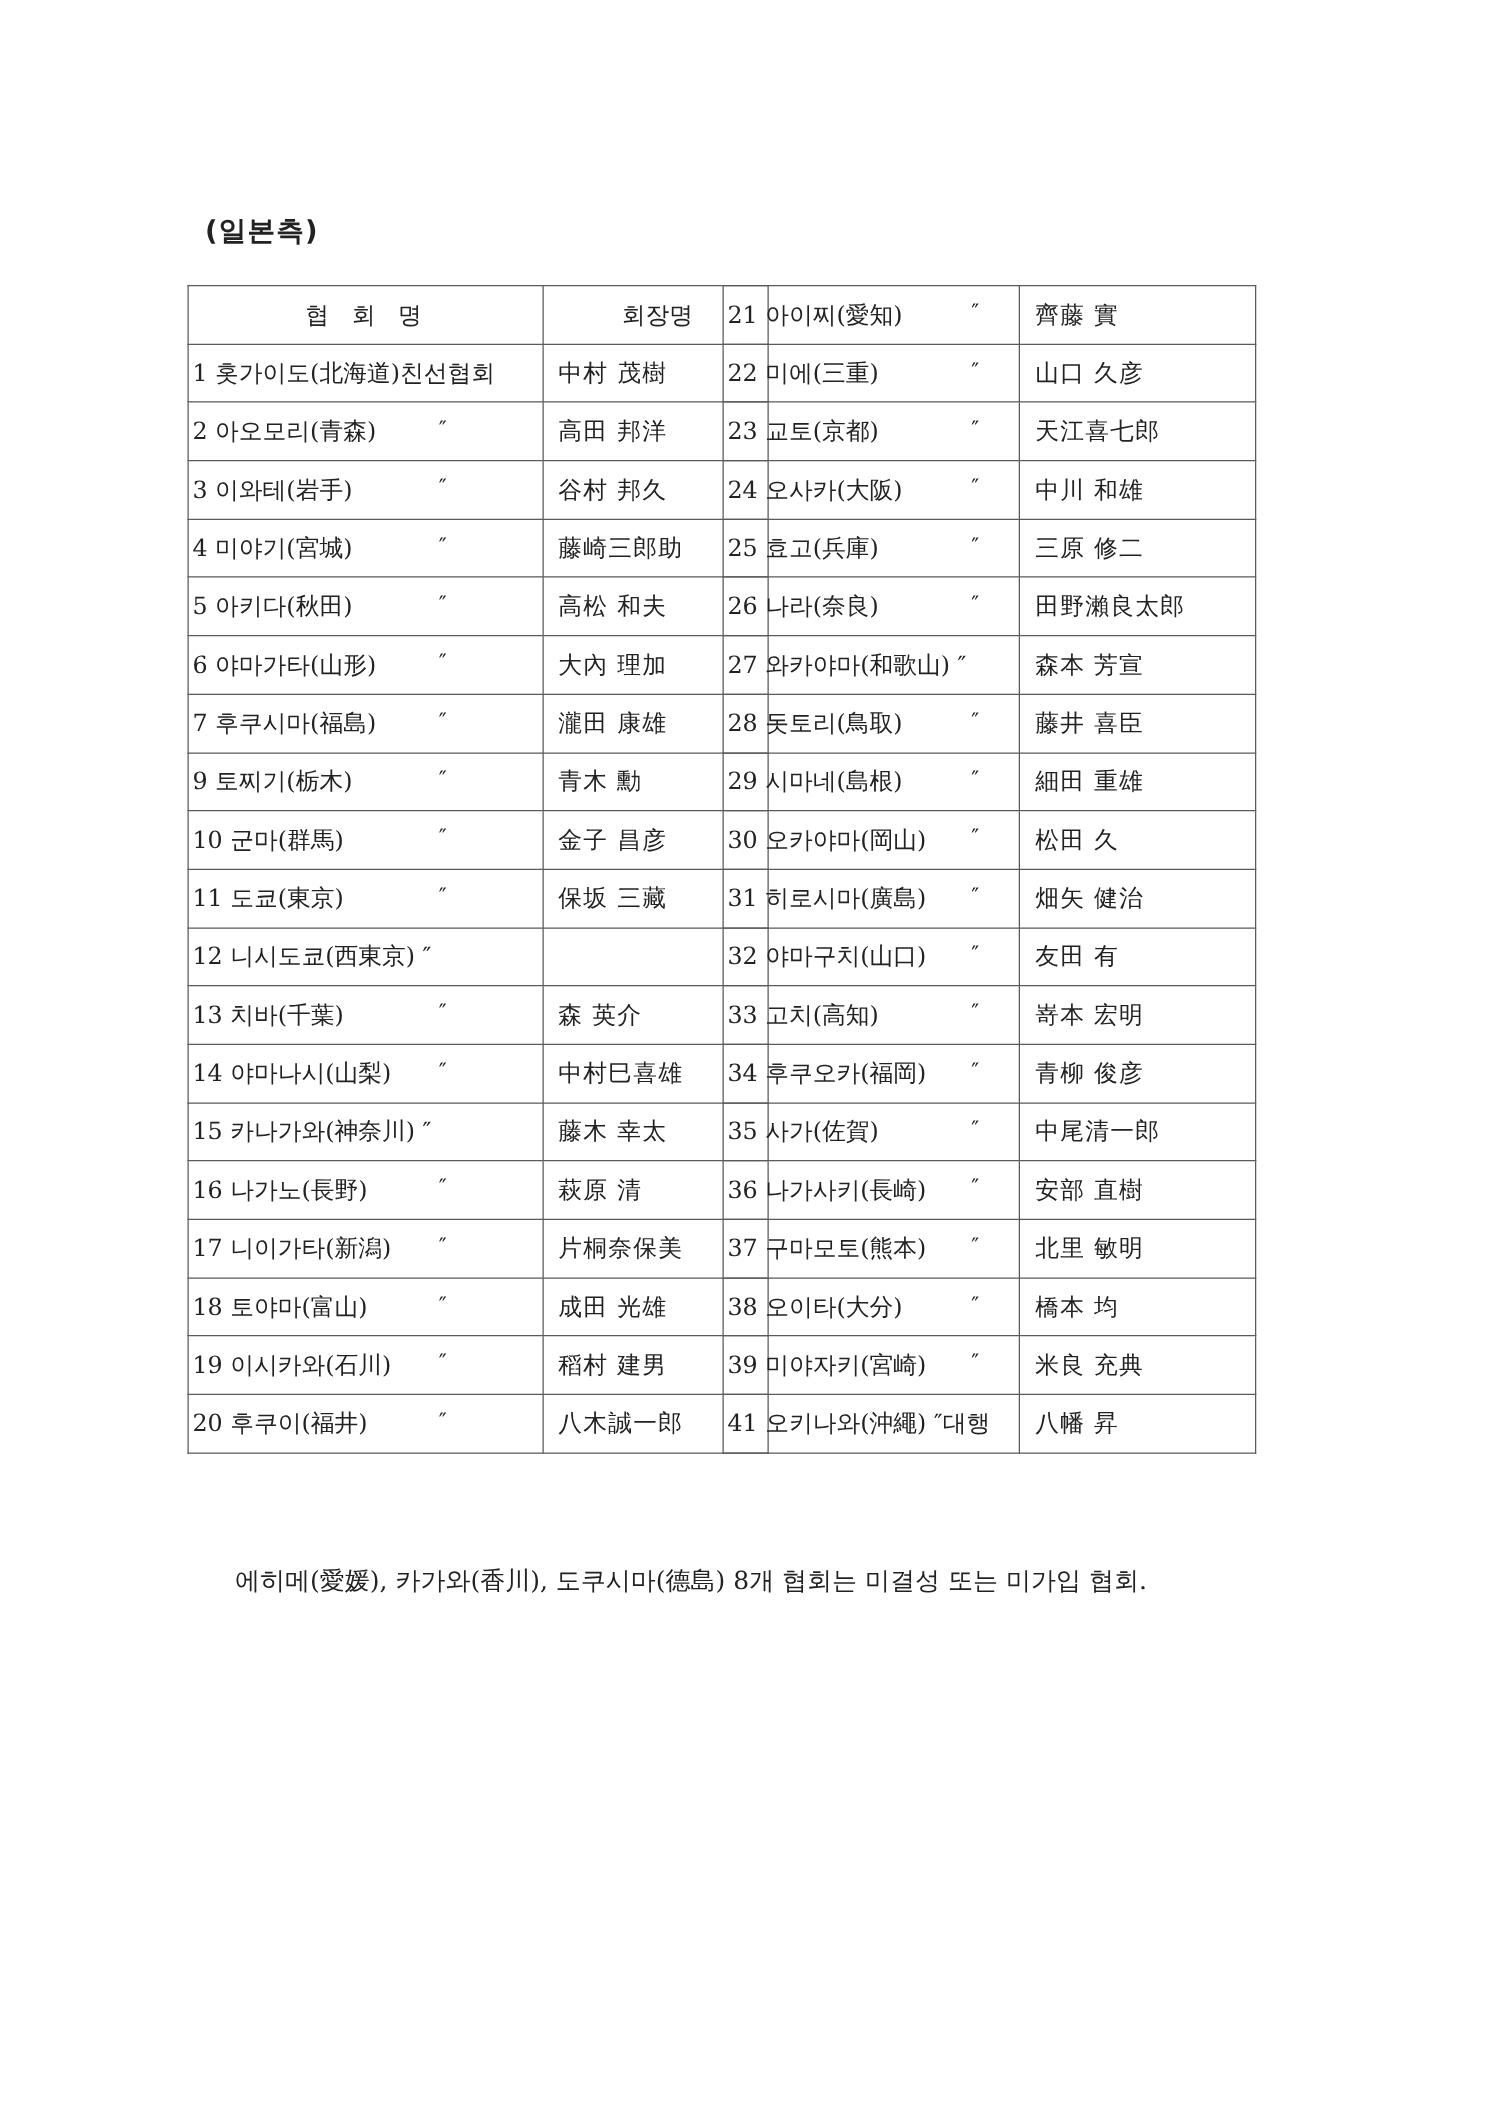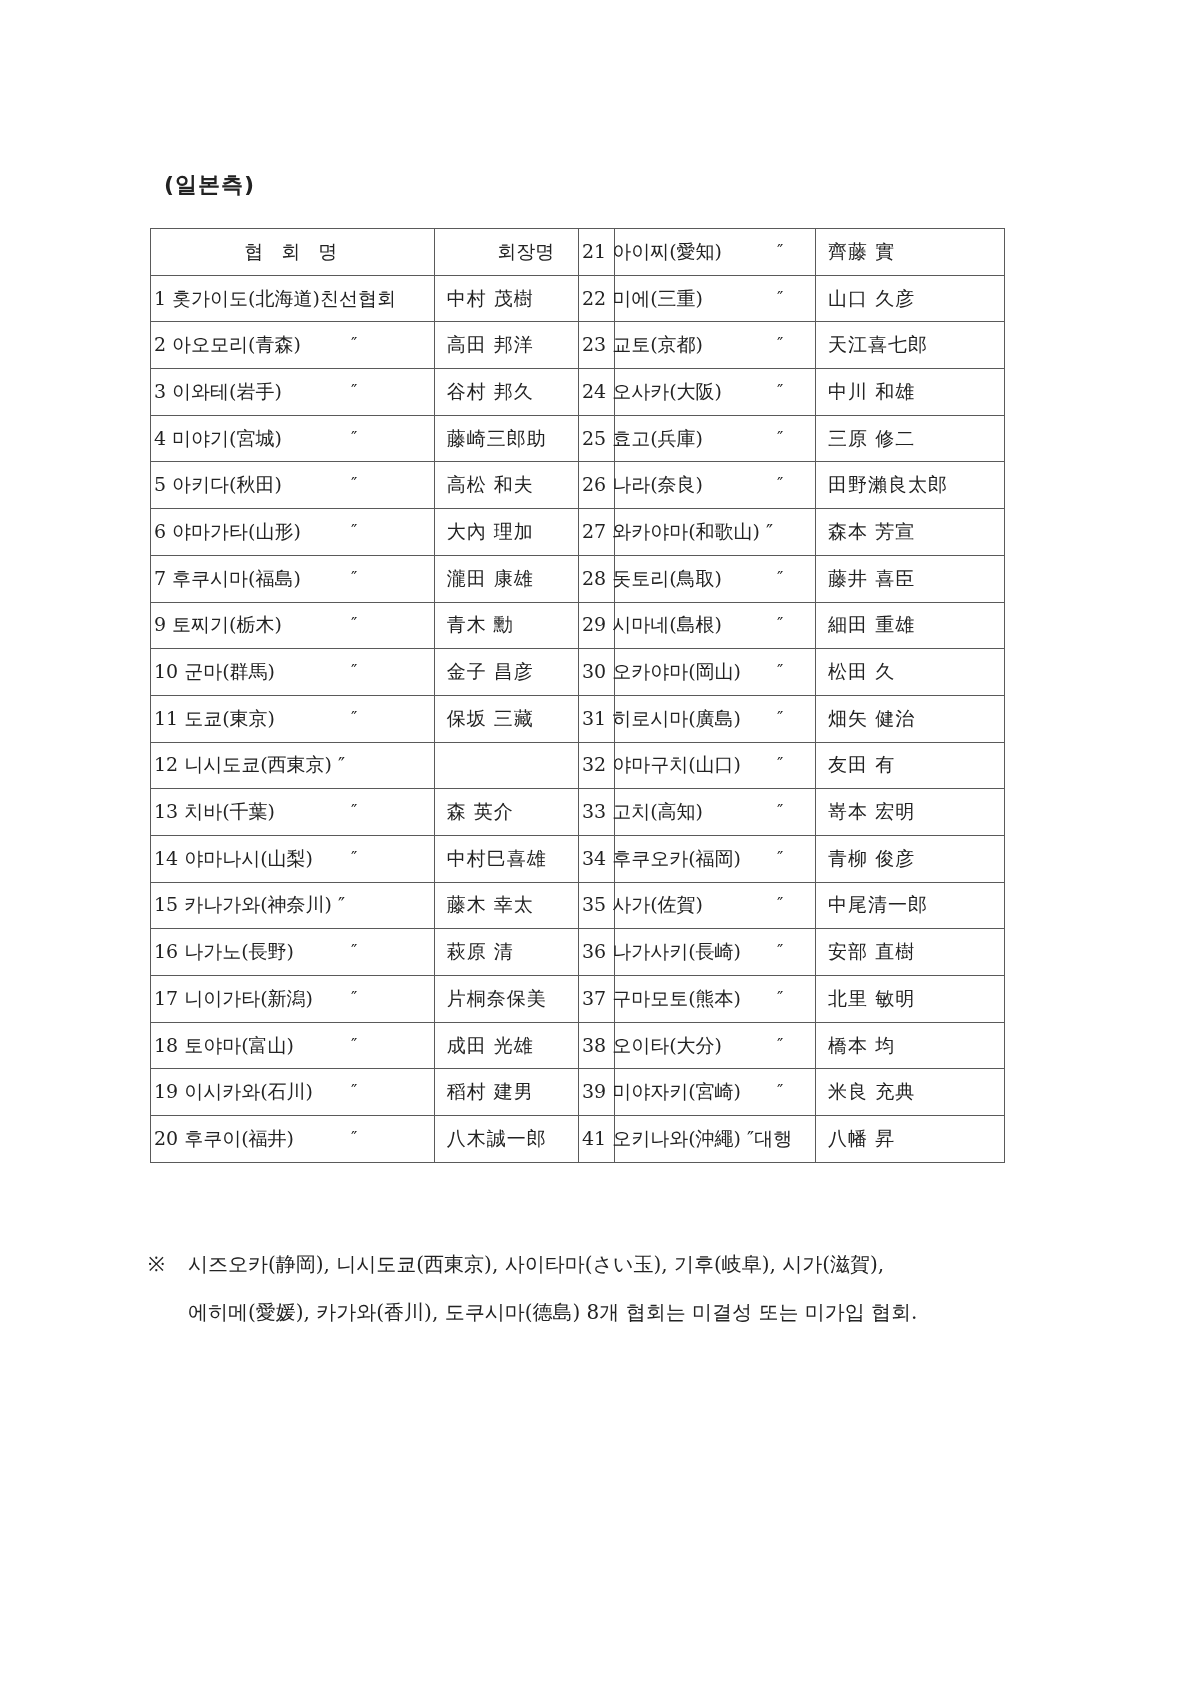--- a/index.html
+++ b/index.html
@@ -267,17 +267,14 @@
         <td class="cell-pres">米良 充典</td>
       </tr>
       <tr>
         <td class="cell-name"><span class="num">41</span><span>오키나와(沖繩) ″대행</span><span class="ditto"></span></td>
         <td class="cell-pres">八幡 昇</td>
       </tr>
     </tbody>
 </table>
 
 <div class="footnote">
-  <div class="line1">
-    <span class="mark">※</span><span>시즈오카(静岡),  니시도쿄(西東京),  사이타마(さい玉),  기후(岐阜),  시가(滋賀),</span>
-  </div>
   <div class="line2">에히메(愛媛), 카가와(香川), 도쿠시마(德島) 8개 협회는 미결성 또는 미가입 협회.</div>
 </div>
 
 </body></html>

